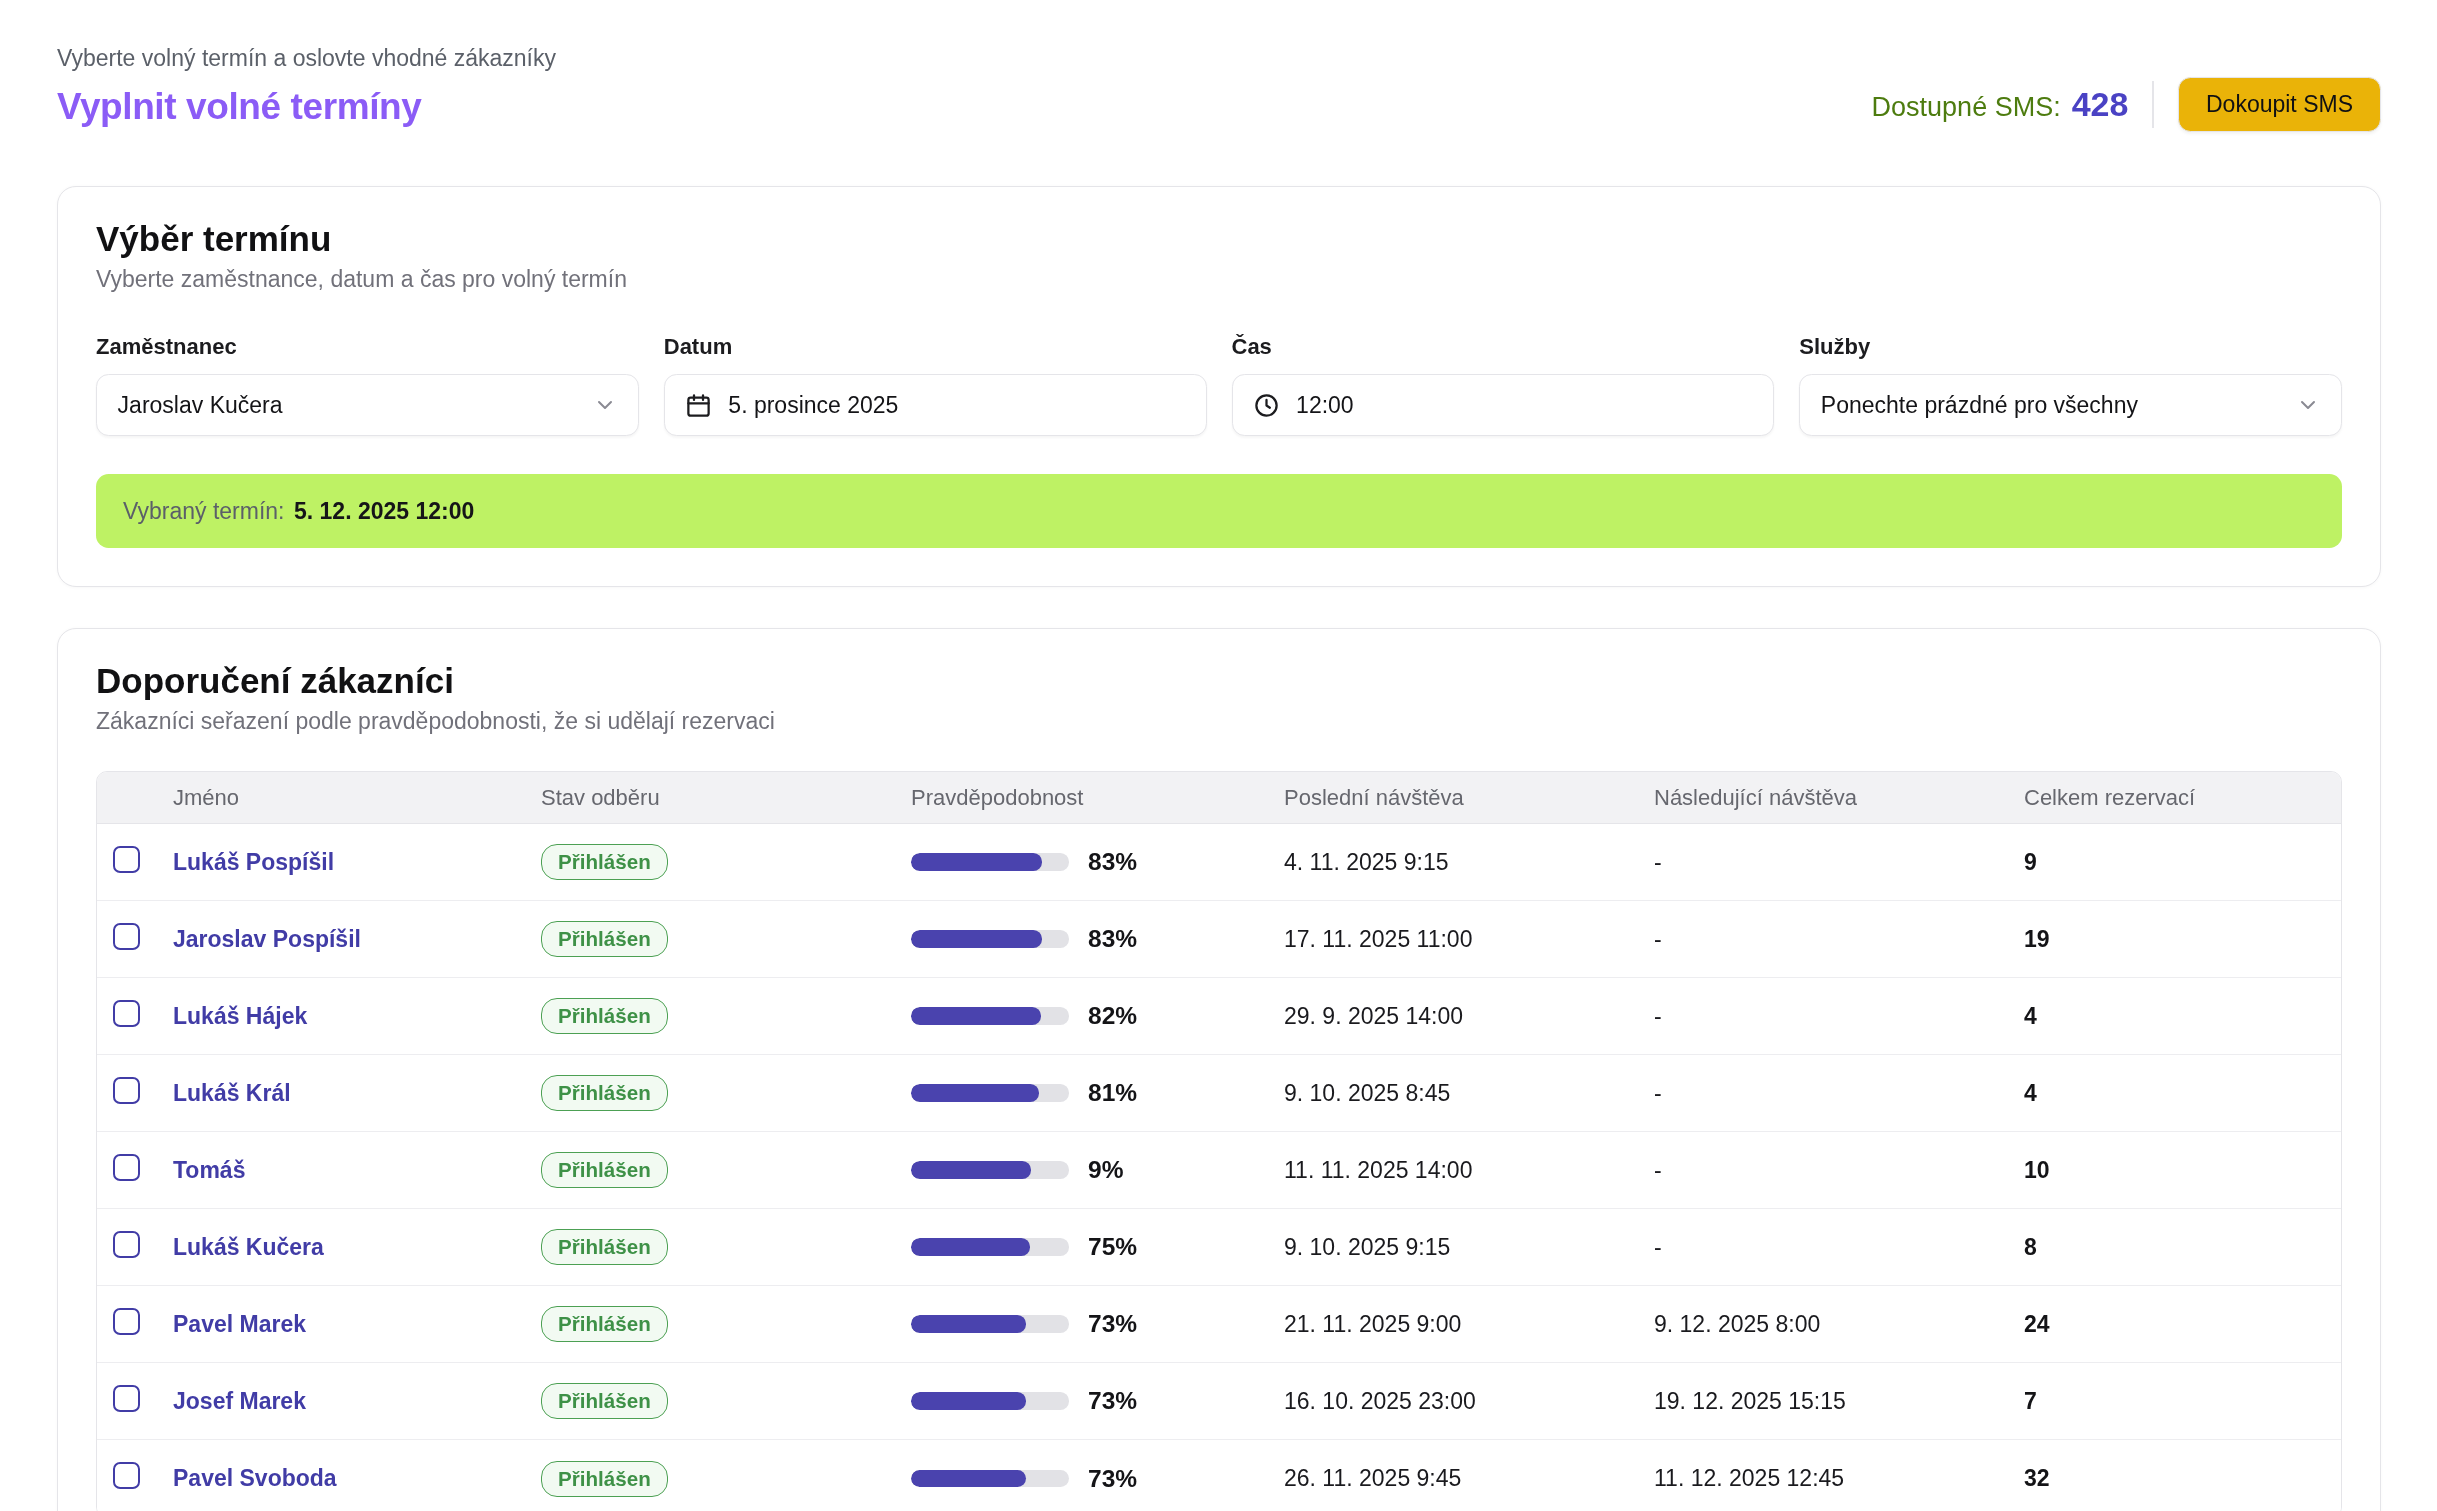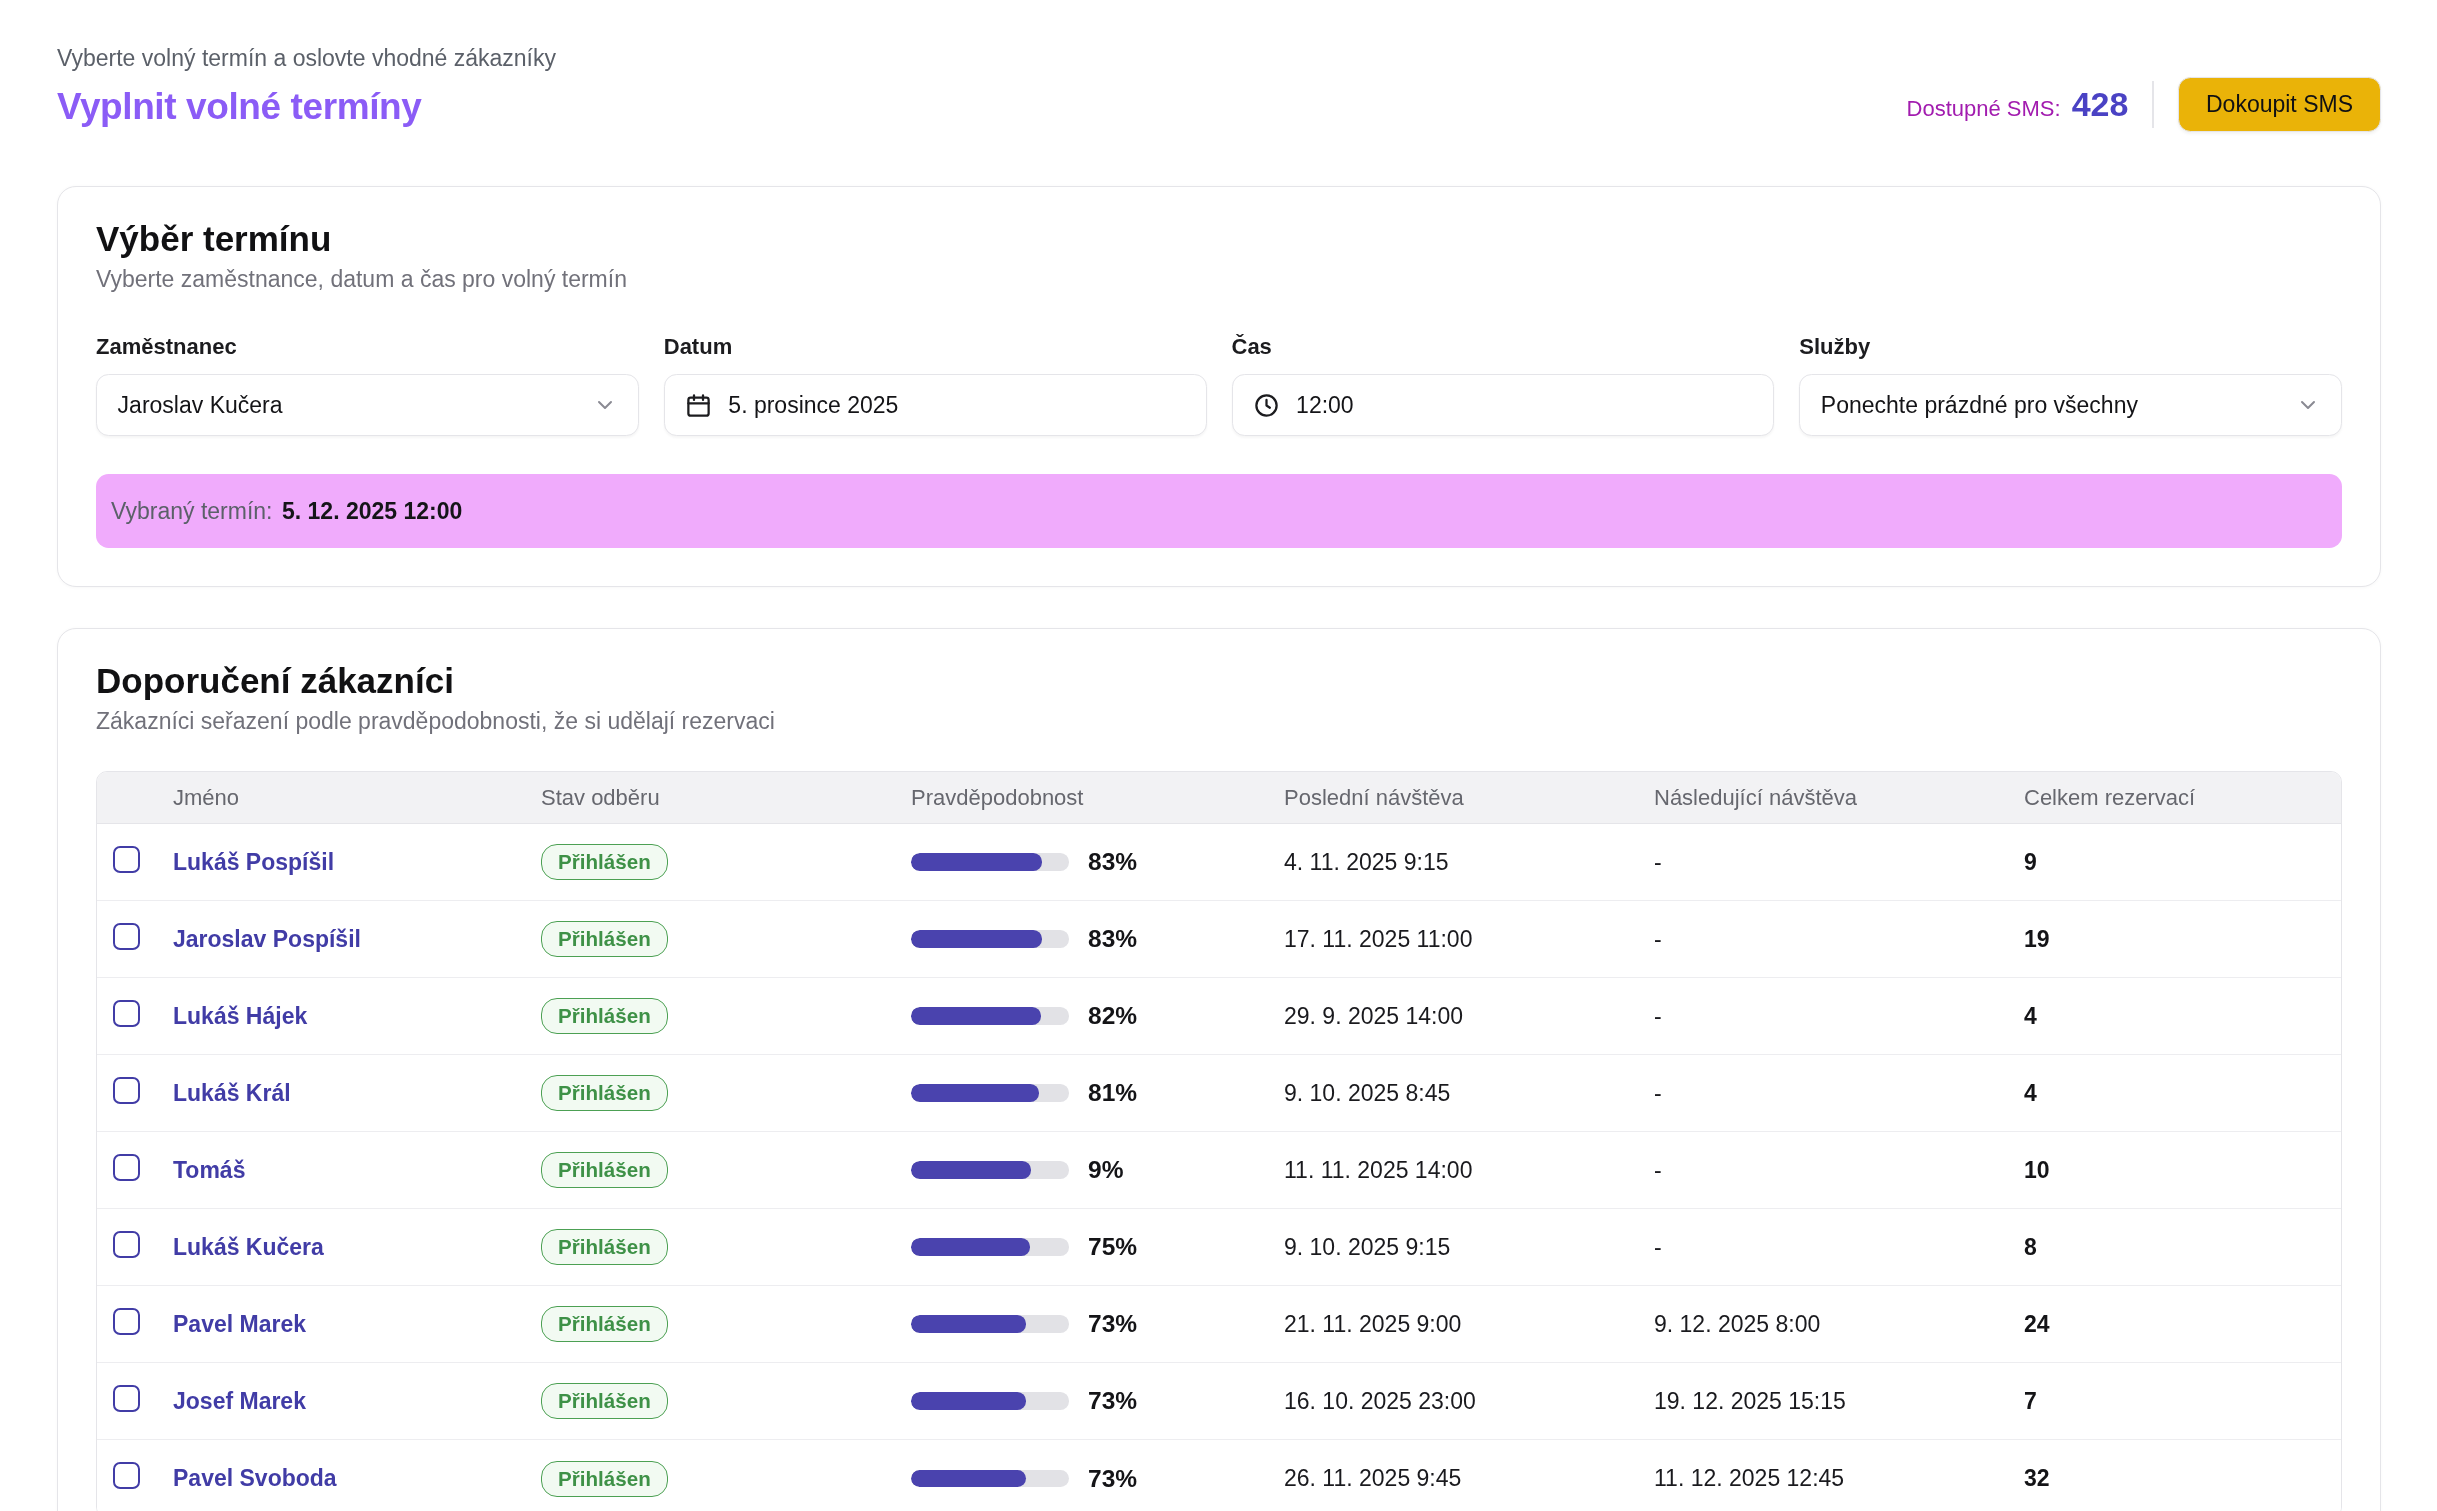--- a/index.html
+++ b/index.html
@@ -19,21 +19,21 @@
   body{
     width:2438px;height:1511px;overflow:hidden;background:#fff;
     color:#18181b;font-family:"Liberation Sans","DejaVu Sans",sans-serif;
   }
   .page{padding:44px 57px 0;}
   .page-header{display:flex;justify-content:space-between;align-items:flex-start;}
   .page-subtitle{font-size:23px;line-height:28.5px;color:var(--muted);}
   .page-title{font-size:37px;line-height:44px;font-weight:800;letter-spacing:-0.4px;color:#8b5cf6;margin:12.6px 0 0;}
   .header-right{display:flex;align-items:center;gap:24px;margin-top:33px;}
   .sms-counter{display:flex;align-items:baseline;gap:11px;white-space:nowrap;}
-  .sms-label{font-size:22px;color:#a21caf;text-align:right;}
+  .sms-label{font-size:27px;color:#4d7c0f;text-align:right;}
   .sms-count{font-size:34px;font-weight:700;color:var(--accent);}
   .vdivider{width:1.6px;height:47px;background:var(--border);}
   .btn{
     font-family:inherit;font-size:23px;font-weight:500;color:#111113;
     height:55px;padding:0 27px;border:1.6px solid var(--border);border-radius:12.6px;
     background:#eab308;box-shadow:0 1.6px 3.2px rgba(0,0,0,.05);cursor:pointer;white-space:nowrap;
   }
   .card{
     border:1.6px solid var(--border);border-radius:19px;background:#fff;
     padding:36px 38px 38px;box-shadow:0 0.8px 3.2px rgba(0,0,0,.03);
@@ -46,22 +46,22 @@
   .field-label{display:block;font-size:22px;font-weight:600;color:#1c1c1f;}
   .control{
     margin-top:14.2px;height:62px;border:1.6px solid var(--border);border-radius:12.6px;background:#fff;
     display:flex;align-items:center;gap:16px;padding:0 20.6px;font-size:23px;color:#141417;
     box-shadow:0 1.6px 2.4px rgba(0,0,0,.04);cursor:pointer;
   }
   .control.select{justify-content:space-between;}
   .control .icon{flex:0 0 auto;display:inline-flex;color:#1c1c1f;}
   .control .chev{color:#8a8a93;}
   .selected-bar{
-    margin-top:38px;height:74px;background:#f0abfc;border-radius:12.6px;
-    display:flex;align-items:center;padding:0 15px;font-size:23px;
+    margin-top:38px;height:74px;background:#bef264;border-radius:12.6px;
+    display:flex;align-items:center;padding:0 27px;font-size:23px;
   }
   .selected-label{color:var(--muted);margin-right:9.5px;}
   .selected-value{font-weight:700;color:#151518;}
   .table{margin-top:36px;border:1.6px solid var(--border);border-radius:11px;overflow:hidden;}
   .thead{
     display:grid;grid-template-columns:var(--cols);align-items:center;height:52px;
     background:#f2f2f4;border-bottom:1.6px solid var(--border);
     font-size:22px;font-weight:500;color:#66676e;
   }
   .trow{

